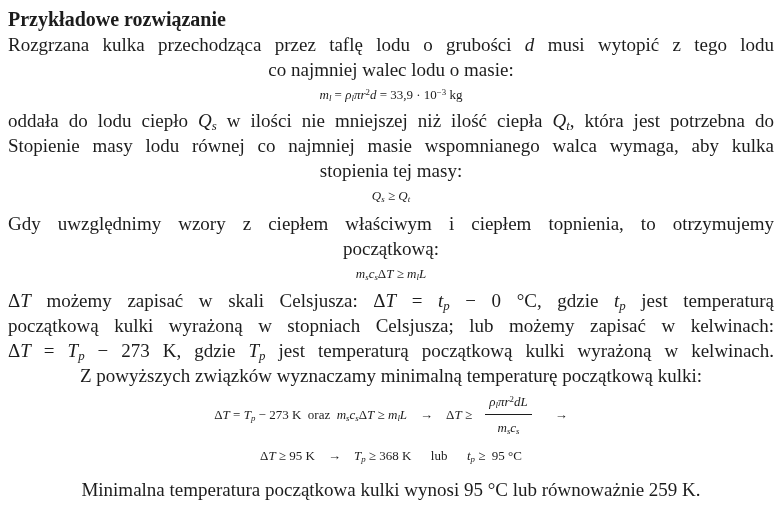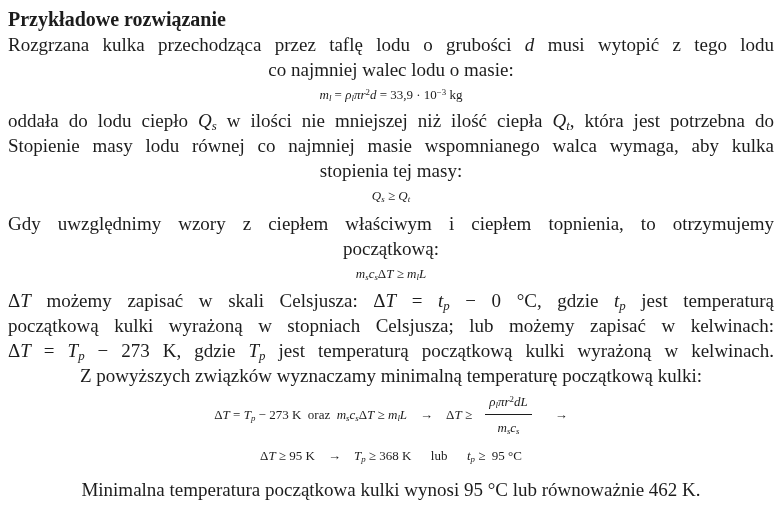--- a/index.html
+++ b/index.html
@@ -73,16 +73,16 @@
     <div class="jline"><span>Δ</span><span class="it">T</span><span> możemy zapisać w skali Celsjusza: </span><span>Δ</span><span class="it">T</span><span> = </span><span class="it">t</span><sub class="it">p</sub><span> − 0 °C, gdzie </span><span class="it">t</span><sub class="it">p</sub><span> jest temperaturą</span></div>
     <div class="jline">początkową kulki wyrażoną w stopniach Celsjusza; lub możemy zapisać w kelwinach:</div>
     <div class="jline"><span>Δ</span><span class="it">T</span><span> = </span><span class="it">T</span><sub class="it">p</sub><span> − 273 K, gdzie </span><span class="it">T</span><sub class="it">p</sub><span> jest temperaturą początkową kulki wyrażoną w kelwinach.</span></div>
     <div class="lline">Z powyższych związków wyznaczamy minimalną temperaturę początkową kulki:</div>
   </div>
 
   <div class="formula f-deriv1"><span>Δ</span><span class="it">T</span><span> = </span><span class="it">T</span><sub class="it">p</sub><span> − 273 K  oraz  </span><span class="it">m</span><sub class="it">s</sub><span class="it">c</span><sub class="it">s</sub><span>Δ</span><span class="it">T</span><span> ≥ </span><span class="it">m</span><sub class="it">l</sub><span class="it">L</span><span>    →    </span><span>Δ</span><span class="it">T</span><span> ≥ </span><span class="frac"><span class="num"><span class="it">ρ</span><sub class="it">l</sub><span class="it">πr</span><sup>2</sup><span class="it">dL</span></span><span class="den"><span class="it">m</span><sub class="it">s</sub><span class="it">c</span><sub class="it">s</sub></span></span><span>    →</span></div>
   <div class="formula f-deriv2"><span>Δ</span><span class="it">T</span><span> ≥ 95 K    →    </span><span class="it">T</span><sub class="it">p</sub><span> ≥ 368 K      lub      </span><span class="it">t</span><sub class="it">p</sub><span> ≥  95 °C</span></div>
 
   <div class="para">
-    <div class="lline">Minimalna temperatura początkowa kulki wynosi 95 °C lub równoważnie 462 K.</div>
+    <div class="lline">Minimalna temperatura początkowa kulki wynosi 95 °C lub równoważnie 259 K.</div>
   </div>
 
 </div>
 
 </body></html>

